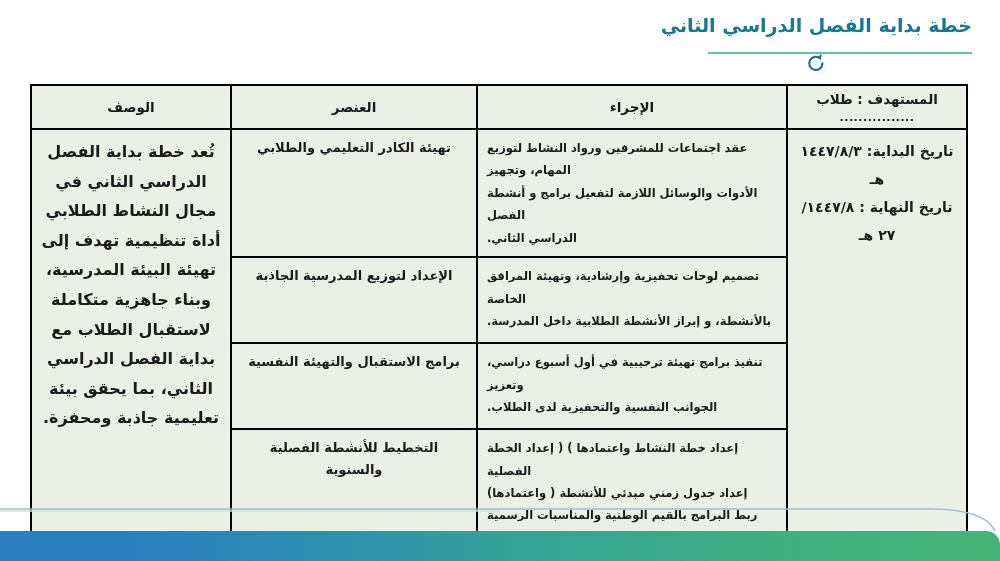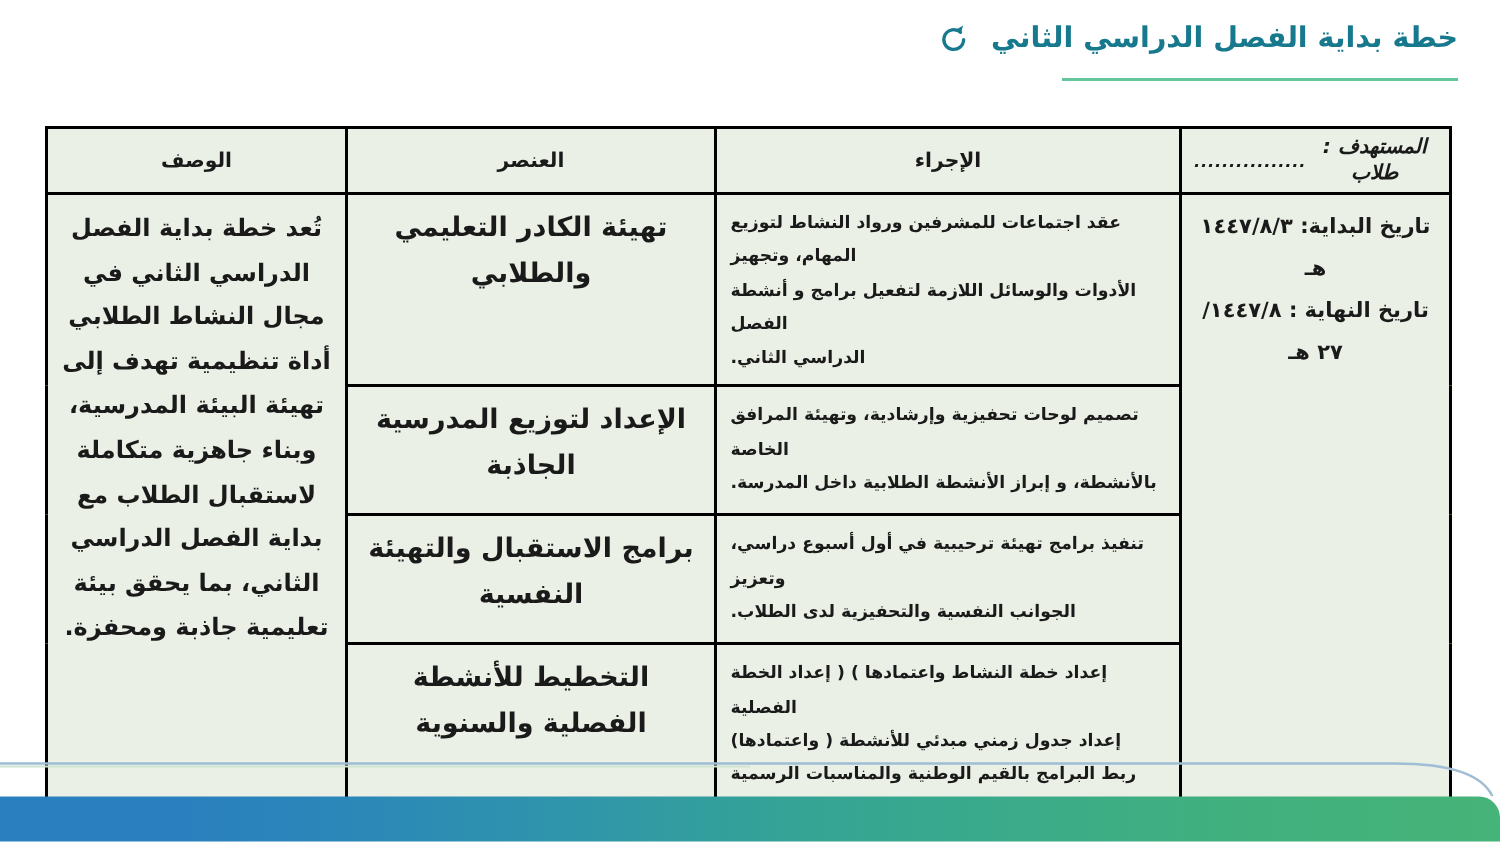--- a/index.html
+++ b/index.html
@@ -22,21 +22,21 @@
     inset: 0;
     background: #ffffff;
   }
 
   
   .header {
     position: absolute;
     top: 14px;
     right: 28px;
     display: flex;
-    flex-direction: row;
+    flex-direction: column;
     align-items: center;
     gap: 14px;
   }
   .header-title {
     font-size: 19px;
     font-weight: bold;
     color: #17798d;
     letter-spacing: 0;
     white-space: nowrap;
     line-height: 1.2;
@@ -91,26 +91,25 @@
   }
 
   
   col.c-desc   { width: 200px; }
   col.c-elem   { width: 246px; }
   col.c-proc   { width: 310px; }
   col.c-target { width: 180px; }
 
   .th-target-inner {
     display: flex;
-    flex-direction: row;
+    flex-direction: column;
     align-items: center;
     justify-content: center;
     gap: 4px;
     line-height: 1.25;
-    font-style: italic;
   }
   .dots {
     font-size: 11px;
     letter-spacing: 0.5px;
     color: #1a1a1a;
     line-height: 1;
   }
 
   td.desc-cell {
     font-size: 16px;
@@ -120,21 +119,21 @@
     padding: 10px 11px;
   }
   td.target-cell {
     font-size: 14px;
     font-weight: bold;
     line-height: 2.0;
     text-align: center;
     padding: 10px 8px;
   }
   td.elem-cell {
-    font-size: 18px;
+    font-size: 13px;
     font-weight: bold;
     line-height: 1.7;
     text-align: center;
   }
   td.proc-cell {
     font-size: 11.5px;
     font-weight: bold;
     line-height: 1.95;
     text-align: left;
   }

